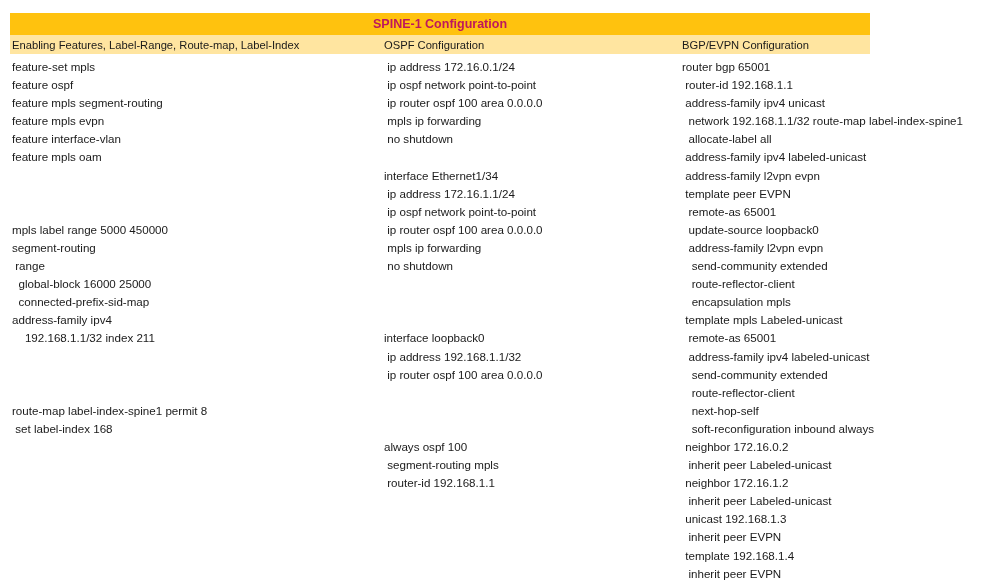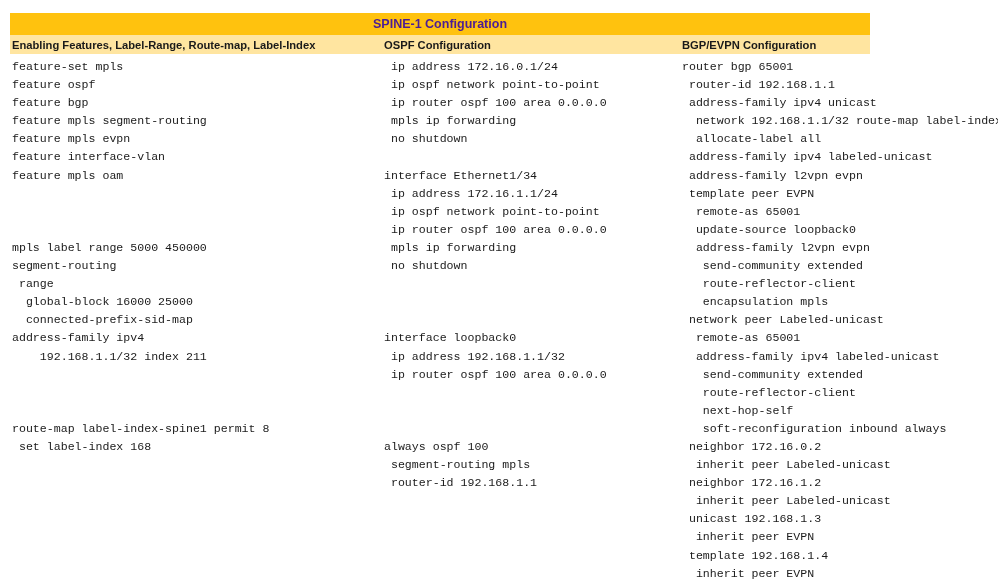--- a/index.html
+++ b/index.html
@@ -20,41 +20,40 @@
     top: 13px;
     width: 860px;
   }
   .title-bar {
     background: #FFC20E;
     height: 22px;
     line-height: 22px;
     text-align: center;
     font-weight: bold;
     font-size: 12.5px;
-    color: #4c1d95;
+    color: #be185d;
   }
   .header-row {
     display: flex;
     background: #FFE5A0;
     height: 19px;
     align-items: center;
-    font-weight: bold;
+    font-weight: normal;
     font-size: 11.2px;
   }
   .col-head {
     box-sizing: border-box;
     padding-left: 2px;
   }
   .c1 { width: 372px; }
   .c2 { width: 298px; }
   .c3 { width: 190px; }
   .body-cols {
     display: flex;
     margin-top: 4px;
-    font-family: Liberation Mono, monospace;
   }
   .col-body {
     box-sizing: border-box;
     padding-left: 2px;
   }
   .b1 { width: 372px; }
   .b2 { width: 298px; }
   .b3 { width: 190px; }
   .cfg-line {
     font-size: 11.6px;
@@ -77,21 +76,20 @@
   <div class="header-row">
     <div class="col-head c1">Enabling Features, Label-Range, Route-map, Label-Index</div>
     <div class="col-head c2">OSPF Configuration</div>
     <div class="col-head c3">BGP/EVPN Configuration</div>
   </div>
 
   <div class="body-cols">
     <div class="col-body b1" id="col-0">
         <div class="cfg-line">feature-set mpls</div>
         <div class="cfg-line">feature ospf</div>
-        <div class="cfg-line">feature bgp</div>
         <div class="cfg-line">feature mpls segment-routing</div>
         <div class="cfg-line">feature mpls evpn</div>
         <div class="cfg-line">feature interface-vlan</div>
         <div class="cfg-line">feature mpls oam</div>
         <div class="cfg-line blank">&nbsp;</div>
         <div class="cfg-line blank">&nbsp;</div>
         <div class="cfg-line blank">&nbsp;</div>
         <div class="cfg-line">mpls label range 5000 450000</div>
         <div class="cfg-line">segment-routing</div>
         <div class="cfg-line"> range</div>
@@ -139,21 +137,21 @@
         <div class="cfg-line">  allocate-label all</div>
         <div class="cfg-line"> address-family ipv4 labeled-unicast</div>
         <div class="cfg-line"> address-family l2vpn evpn</div>
         <div class="cfg-line"> template peer EVPN</div>
         <div class="cfg-line">  remote-as 65001</div>
         <div class="cfg-line">  update-source loopback0</div>
         <div class="cfg-line">  address-family l2vpn evpn</div>
         <div class="cfg-line">   send-community extended</div>
         <div class="cfg-line">   route-reflector-client</div>
         <div class="cfg-line">   encapsulation mpls</div>
-        <div class="cfg-line"> network peer Labeled-unicast</div>
+        <div class="cfg-line"> template mpls Labeled-unicast</div>
         <div class="cfg-line">  remote-as 65001</div>
         <div class="cfg-line">  address-family ipv4 labeled-unicast</div>
         <div class="cfg-line">   send-community extended</div>
         <div class="cfg-line">   route-reflector-client</div>
         <div class="cfg-line">   next-hop-self</div>
         <div class="cfg-line">   soft-reconfiguration inbound always</div>
         <div class="cfg-line"> neighbor 172.16.0.2</div>
         <div class="cfg-line">  inherit peer Labeled-unicast</div>
         <div class="cfg-line"> neighbor 172.16.1.2</div>
         <div class="cfg-line">  inherit peer Labeled-unicast</div>

